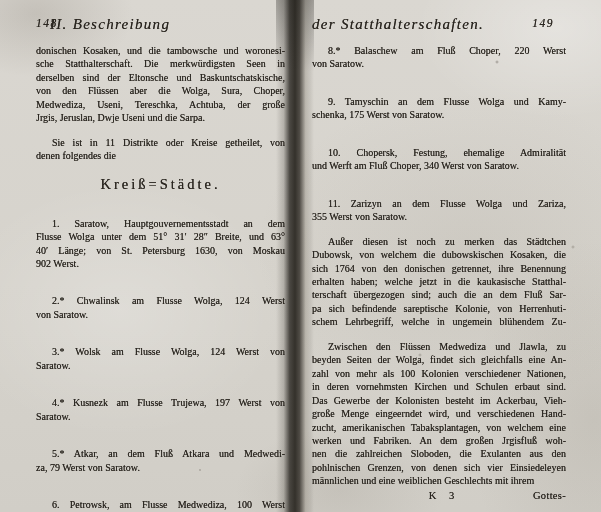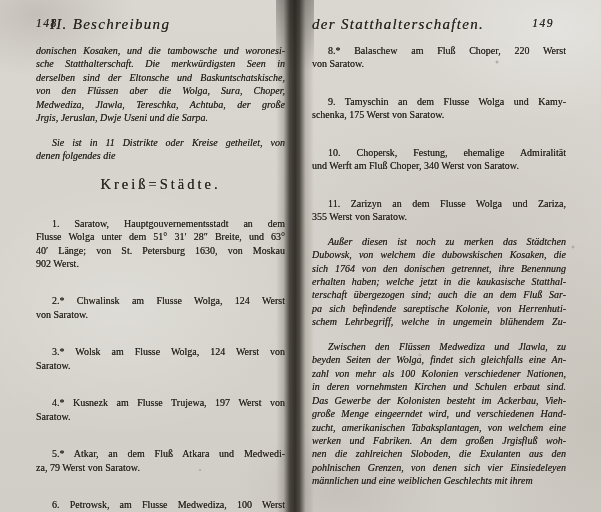--- a/index.html
+++ b/index.html
@@ -42,21 +42,21 @@
   .head-title{text-align:left;font-size:15px;letter-spacing:1.3px;}
   .page-left .head-title{padding-left:14px;}
   .page-right .head-title{padding-right:28px;}
   .pagenum{position:absolute;top:1px;font-size:11.5px;letter-spacing:1.5px;}
   .pn-left{left:0;}
   .pn-right{right:12px;}
   .line{font-size:10px;line-height:13.45px;text-align:justify;text-align-last:justify;}
   .line.last{text-align-last:left;}
   .line.indent{text-indent:16px;}
   .block{margin-top:24px;}
-  .block.para{margin-top:11px;font-style:italic;}
+  .block.para{margin-top:11px;}
   .blocks > :first-child{margin-top:0;}
   .heading{margin:13px 8px 8px;text-align:center;font-size:14.5px;letter-spacing:3px;}
   .catchword-row{margin-top:5px;text-align:right;font-size:10.5px;padding-right:4px;}
   .sig-row{position:relative;margin-top:2px;font-size:10.5px;text-align:center;height:14px;}
   .sig{letter-spacing:5px;padding-left:10px;}
   .catch{position:absolute;right:0;top:0;letter-spacing:.3px;}
 </style>
 </head>
 <body>
 
@@ -66,21 +66,21 @@
   <div class="page-head">
     <span class="pagenum pn-left">148</span>
     <div class="head-title">II. Beschreibung</div>
   </div>
   <div class="blocks">
       <div class="block para">
         <div class="line">donischen Kosaken, und die tambowsche und woronesi-</div>
         <div class="line">sche Statthalterschaft. Die merkwürdigsten Seen in</div>
         <div class="line">derselben sind der Eltonsche und Baskuntschatskische,</div>
         <div class="line">von den Flüssen aber die Wolga, Sura, Choper,</div>
-        <div class="line">Medwediza, Jlawla, Tereschka, Achtuba, der große</div>
+        <div class="line">Medwediza, Useni, Tereschka, Achtuba, der große</div>
         <div class="line last">Jrgis, Jeruslan, Dwje Useni und die Sarpa.</div>
       </div>
       <div class="block para">
         <div class="line indent">Sie ist in 11 Distrikte oder Kreise getheilet, von</div>
         <div class="line last">denen folgendes die</div>
       </div>
       <div class="heading">Kreiß=Städte.</div>
       <div class="block entry">
         <div class="line indent">1. Saratow, Hauptgouvernementsstadt an dem</div>
         <div class="line">Flusse Wolga unter dem 51° 31′ 28″ Breite, und 63°</div>
@@ -153,13 +153,17 @@
         <div class="line">in deren vornehmsten Kirchen und Schulen erbaut sind.</div>
         <div class="line">Das Gewerbe der Kolonisten besteht im Ackerbau, Vieh-</div>
         <div class="line">große Menge eingeerndet wird, und verschiedenen Hand-</div>
         <div class="line">zucht, amerikanischen Tabaksplantagen, von welchem eine</div>
         <div class="line">werken und Fabriken. An dem großen Jrgisfluß woh-</div>
         <div class="line">nen die zahlreichen Sloboden, die Exulanten aus den</div>
         <div class="line">pohlnischen Grenzen, von denen sich vier Einsiedeleyen</div>
         <div class="line last">männlichen und eine weiblichen Geschlechts mit ihrem</div>
       </div>
     </div>
+  <div class="sig-row">
+    <span class="sig">K 3</span>
+    <span class="catch">Gottes-</span>
+  </div>
 </div>
 
 </body></html>

